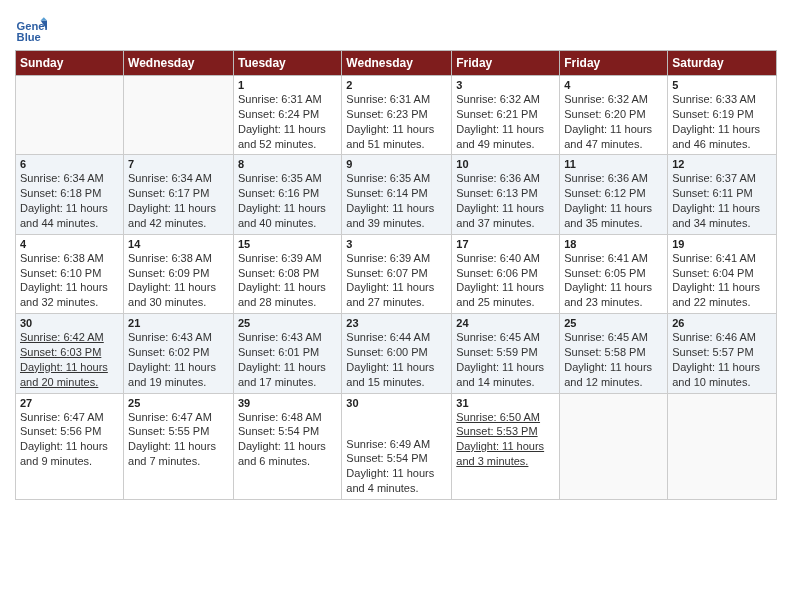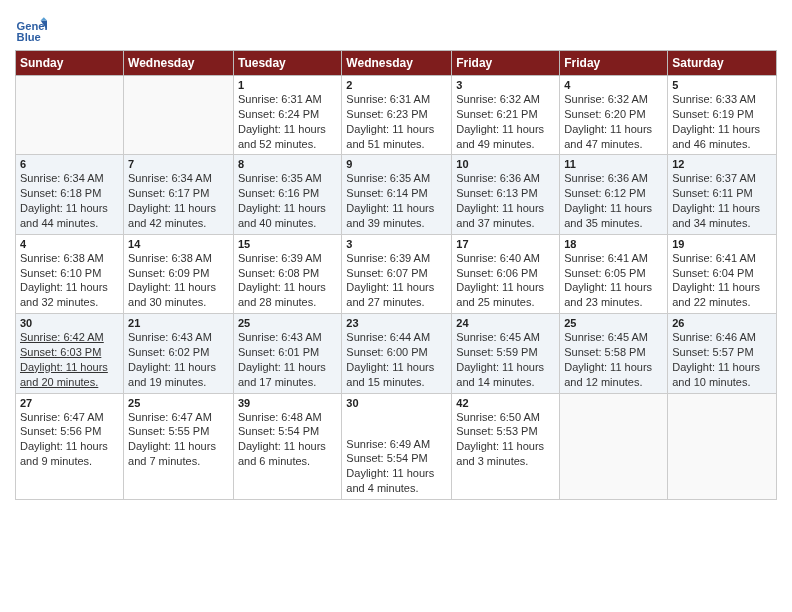--- a/index.html
+++ b/index.html
@@ -310,22 +310,22 @@
 Sunset: 5:54 PM
 Daylight: 11 hours and 6 minutes.</div>
           </td>
           <td>
             <span class="day-num">30</span>
             <div class="day-info" style="white-space: pre-line; margin-top: 28px;">Sunrise: 6:49 AM
 Sunset: 5:54 PM
 Daylight: 11 hours and 4 minutes.</div>
           </td>
           <td>
-            <span class="day-num">42</span>
-            <div class="day-info" style="white-space: pre-line;">Sunrise: 6:50 AM
+            <span class="day-num">31</span>
+            <div class="day-info" style="white-space: pre-line; text-decoration: underline;">Sunrise: 6:50 AM
 Sunset: 5:53 PM
 Daylight: 11 hours and 3 minutes.</div>
           </td>
           <td class="empty-cell"></td>
           <td class="empty-cell"></td>
         </tr>
       </tbody>
   </table>
 </div>
 

